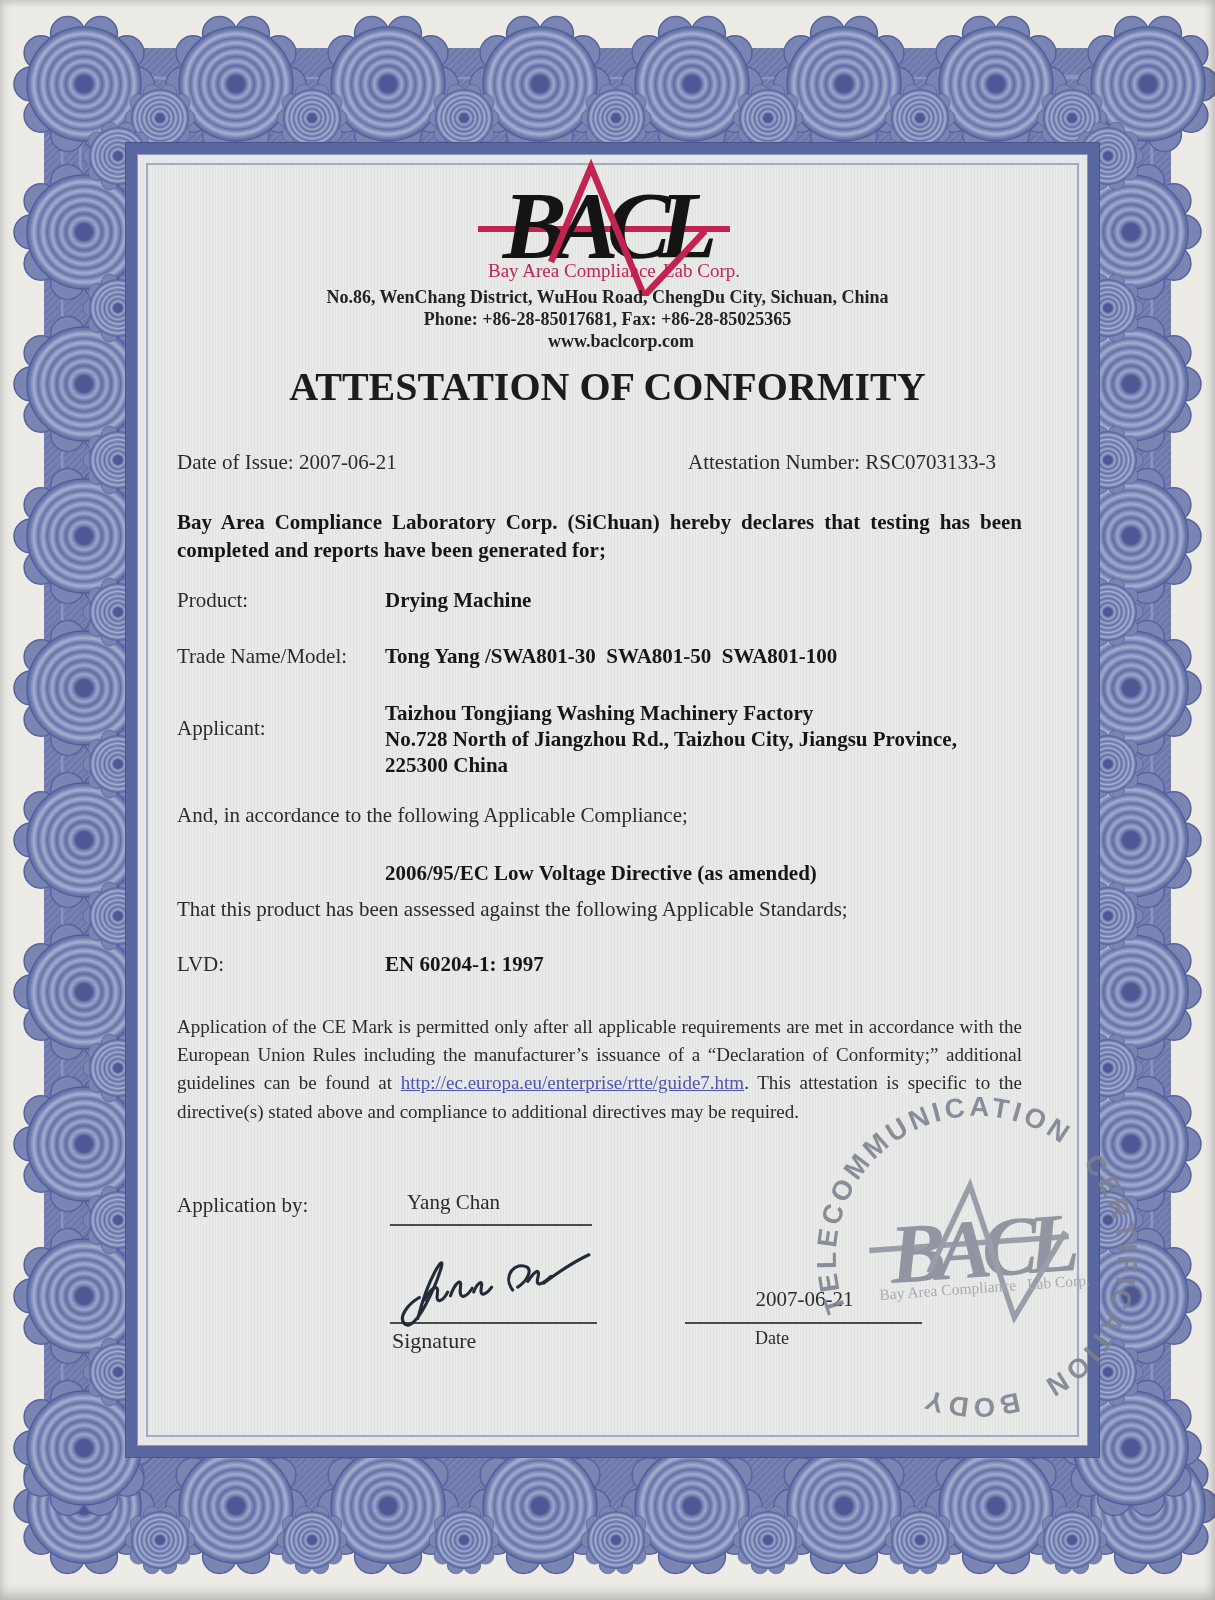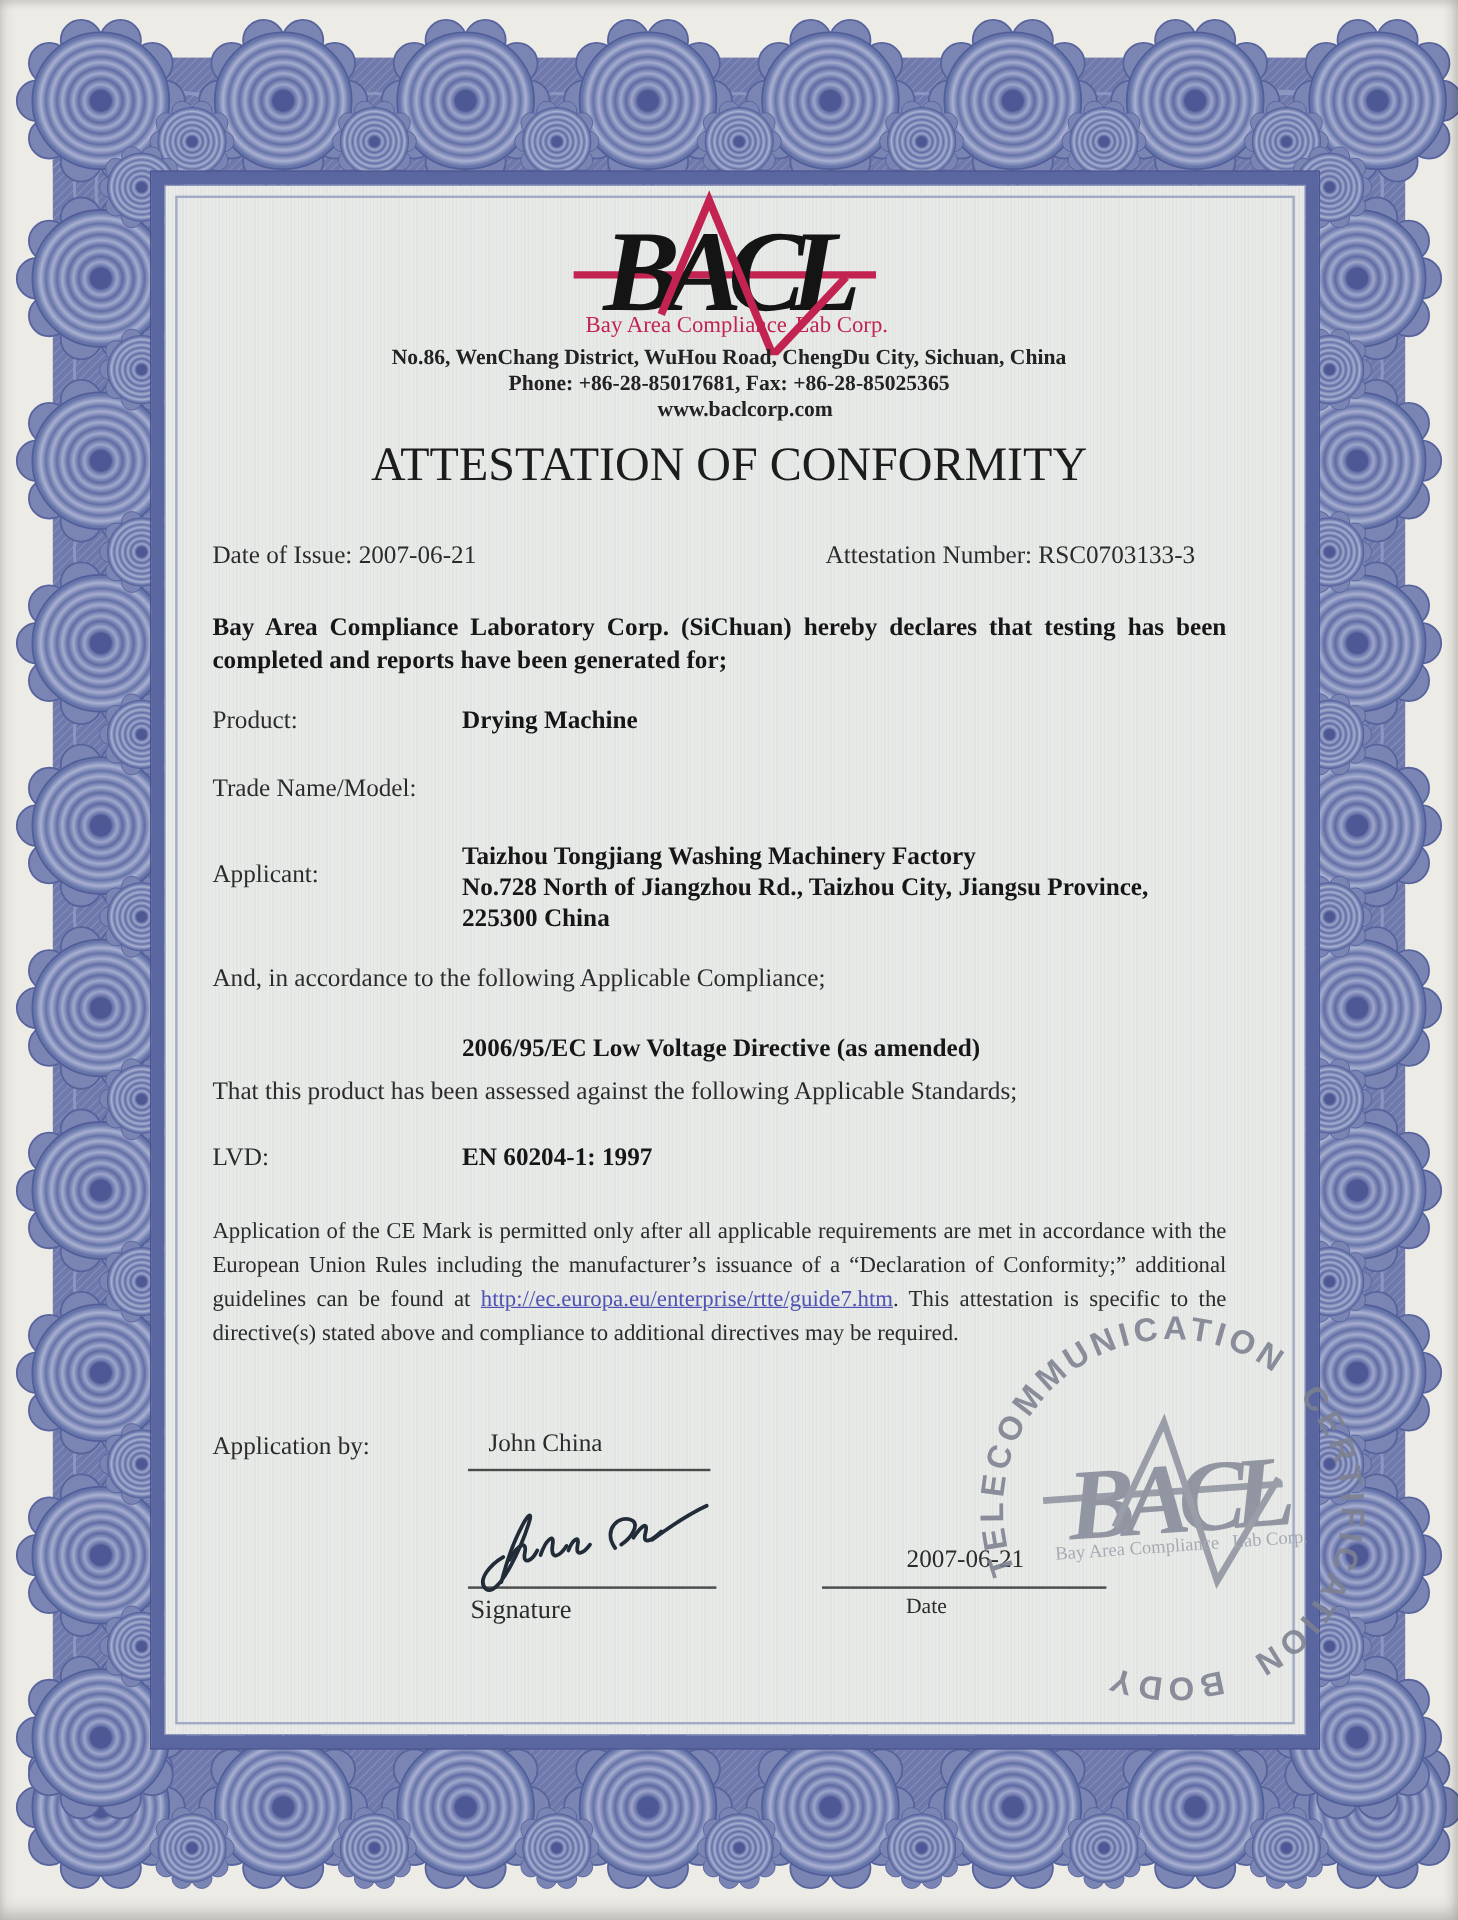--- a/index.html
+++ b/index.html
@@ -22,21 +22,21 @@
     z-index:2;
   }
   .frame-inner{
     position:absolute;left:146px;top:163px;right:136px;bottom:163px;
     border:2px solid #a2aac6;z-index:2;
   }
   .layer{position:absolute;left:0;top:0;width:1215px;height:1600px;z-index:3;}
   .abs{position:absolute;}
   .center{left:0;right:0;text-align:center;}
   .addr{font-weight:bold;font-size:18px;line-height:21.5px;color:#222;}
-  .title{font-size:40px;font-weight:normal;color:#1c1c1c;letter-spacing:0px;}
+  .title{font-size:40px;font-weight:bold;color:#1c1c1c;letter-spacing:0px;}
   .doc{position:absolute;left:177px;top:0;width:845px;height:1432px;}
   .t{font-size:21px;color:#2b2b2b;}
   .b{font-weight:bold;color:#161616;}
   .just{text-align:justify;}
   .decl{line-height:27.5px;width:845px;}
   .ce{font-size:19px;line-height:28.2px;width:845px;color:#2b2b2b;}
   .ce a{color:#4f52b2;text-decoration:underline;}
   .pre{white-space:pre-wrap;}
   .rule{border-top:2px solid #4a4a4a;height:0;}
   .stamp-svg{position:absolute;left:797px;top:1077px;z-index:3;opacity:.88;}
@@ -224,39 +224,40 @@
 
     <div class="abs t" style="top:450px;left:0;">Date of Issue: 2007-06-21</div>
     <div class="abs t" style="top:450px;left:511px;">Attestation Number: RSC0703133-3</div>
 
     <div class="abs t b decl just" style="top:509px;left:0;">Bay Area Compliance Laboratory Corp. (SiChuan) hereby declares that testing has been completed and reports have been generated for;</div>
 
     <div class="abs t" style="top:588px;left:0;">Product:</div>
     <div class="abs t b" style="top:588px;left:208px;">Drying Machine</div>
 
     <div class="abs t" style="top:644px;left:0;">Trade Name/Model:</div>
+    <div class="abs t b pre" style="top:644px;left:208px;">Tong Yang /SWA801-30  SWA801-50  SWA801-100</div>
 
     <div class="abs t" style="top:716px;left:0;">Applicant:</div>
     <div class="abs t b" style="top:701px;left:208px;">Taizhou Tongjiang Washing Machinery Factory</div>
     <div class="abs t b" style="top:727px;left:208px;">No.728 North of Jiangzhou Rd., Taizhou City, Jiangsu Province,</div>
     <div class="abs t b" style="top:753px;left:208px;">225300 China</div>
 
     <div class="abs t" style="top:803px;left:0;">And, in accordance to the following Applicable Compliance;</div>
     <div class="abs t b" style="top:861px;left:208px;">2006/95/EC Low Voltage Directive (as amended)</div>
     <div class="abs t" style="top:897px;left:0;">That this product has been assessed against the following Applicable Standards;</div>
 
     <div class="abs t" style="top:952px;left:0;">LVD:</div>
     <div class="abs t b" style="top:952px;left:208px;">EN 60204-1: 1997</div>
 
     <div class="abs ce just" style="top:1013px;left:0;">
       <span>Application of the CE Mark is permitted only after all applicable requirements are met in accordance with the European Union Rules including the manufacturer’s issuance of a “Declaration of Conformity;” additional guidelines can be found at </span><a href="#">http://ec.europa.eu/enterprise/rtte/guide7.htm</a><span>. This attestation is specific to the directive(s) stated above and compliance to additional directives may be required.</span>
     </div>
 
     <div class="abs t" style="top:1193px;left:0;">Application by:</div>
-    <div class="abs t" style="top:1190px;left:230px;">John China</div>
+    <div class="abs t" style="top:1190px;left:230px;">Yang Chan</div>
     <div class="abs rule" style="top:1224px;left:213px;width:202px;"></div>
 
     <div class="abs rule" style="top:1322px;left:213px;width:207px;"></div>
     <div class="abs t" style="top:1328px;left:215px;font-size:22px;">Signature</div>
 
     <div class="abs t" style="top:1287px;left:510px;width:235px;text-align:center;">2007-06-21</div>
     <div class="abs rule" style="top:1322px;left:508px;width:237px;"></div>
     <div class="abs t" style="top:1328px;left:578px;font-size:18px;">Date</div>
   </div>
 </div>

